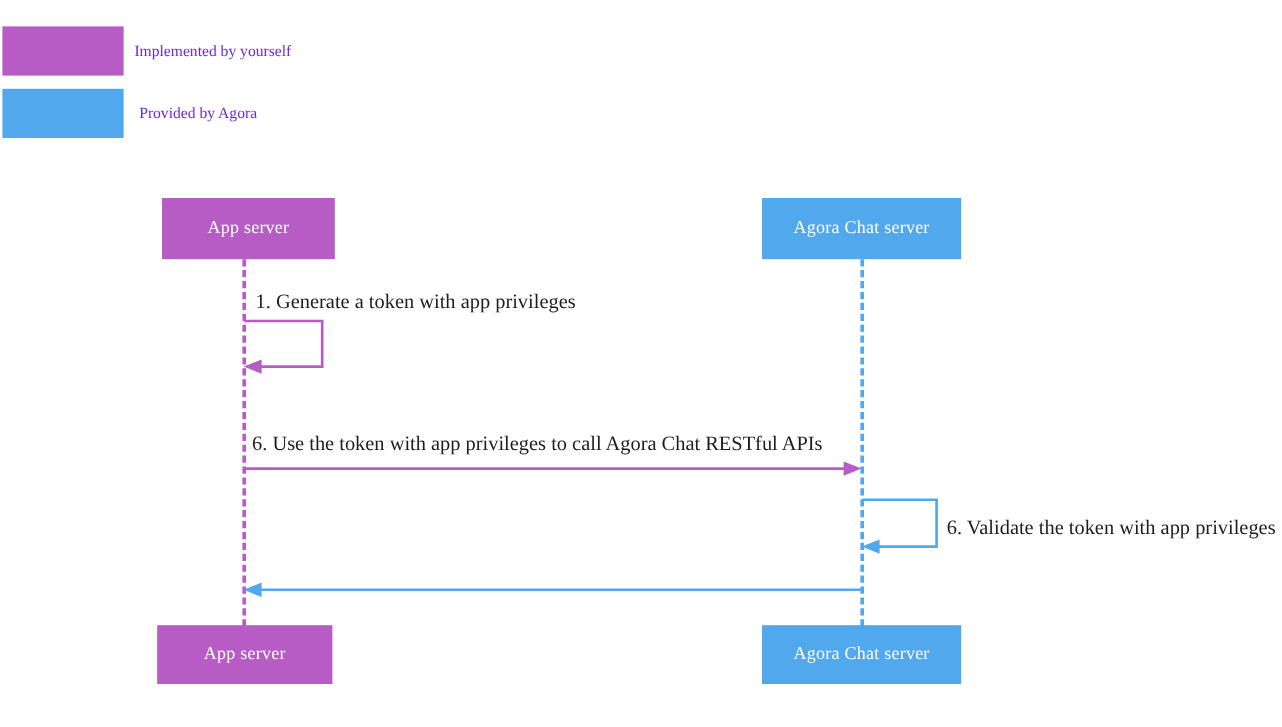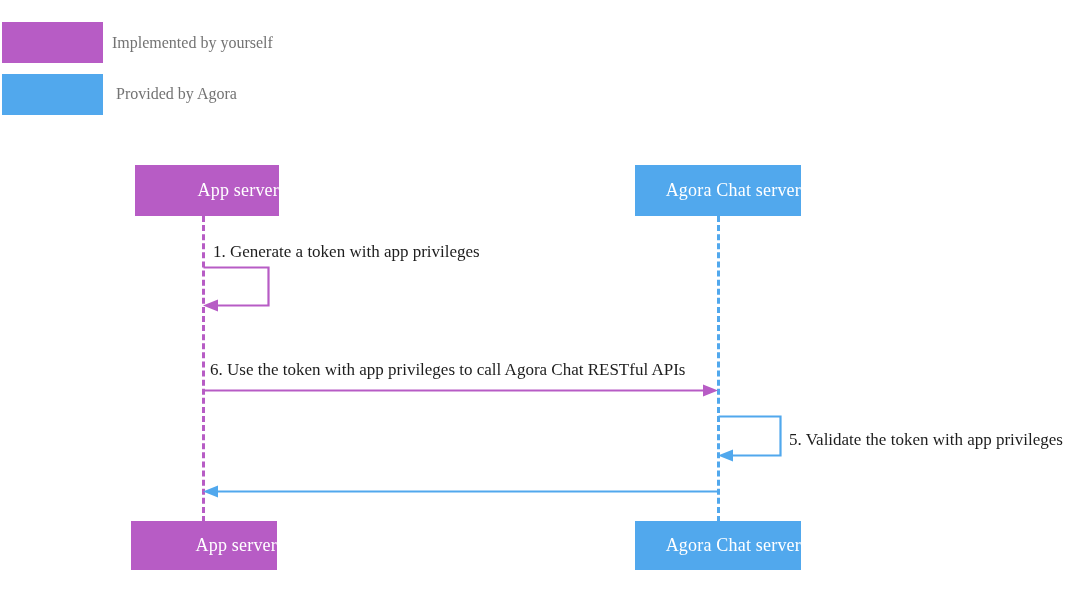--- a/index.html
+++ b/index.html
@@ -28,36 +28,36 @@
   .legend-swatch {
     position: absolute;
     width: 101px;
     height: 41px;
   }
   #legend-swatch-self  { left: 2px;  top: 22px; background: #b75cc5; }
   #legend-swatch-agora { left: 2px;  top: 74px; background: #51a8ed; }
 
   .legend-label {
     position: absolute;
-    font-size: 16px;
+    font-size: 13px;
     line-height: 16px;
-    color: #737373;
+    color: #6d28d9;
     white-space: nowrap;
   }
   #legend-label-self  { left: 112px; top: 35px; }
   #legend-label-agora { left: 116px; top: 86px; }
 
   
   .actor-box {
     position: absolute;
     display: flex;
     align-items: center;
-    justify-content: flex-end;
+    justify-content: center;
     color: #ffffff;
-    font-size: 18px;
+    font-size: 15px;
     letter-spacing: 0.2px;
     white-space: nowrap;
   }
   #actor-top-app    { left: 135px; top: 165px; width: 144px; height: 51px; background: #b75cc5; }
   #actor-top-agora  { left: 635px; top: 165px; width: 166px; height: 51px; background: #51a8ed; }
   #actor-bot-app    { left: 131px; top: 521px; width: 146px; height: 49px; background: #b75cc5; }
   #actor-bot-agora  { left: 635px; top: 521px; width: 166px; height: 49px; background: #51a8ed; }
 
   
   .lifeline {
@@ -114,21 +114,21 @@
 
   <div id="actor-bot-app" class="actor-box">
     <span>App server</span>
   </div>
   <div id="actor-bot-agora" class="actor-box">
     <span>Agora Chat server</span>
   </div>
 
   <div id="msg1-label" class="msg-label">1. Generate a token with app privileges</div>
   <div id="msg2-label" class="msg-label">6. Use the  token with app privileges to call Agora Chat RESTful APIs</div>
-  <div id="msg3-label" class="msg-label">5. Validate the token with app privileges</div>
+  <div id="msg3-label" class="msg-label">6. Validate the token with app privileges</div>
 
   <svg id="arrow-layer" viewBox="0 0 1068 606" width="1068" height="606">
 
     <g>
       <path d="M 203.5 267.5 L 268.5 267.5 L 268.5 305.5 L 212.5 305.5" fill="none" stroke="#b75cc5" stroke-width="2.2"></path>
       <polygon points="203,305.5 218,299.5 218,311.5" fill="#b75cc5"></polygon>
     </g>
 
     <g>
       <line x1="203" y1="390.5" x2="707" y2="390.5" stroke="#b75cc5" stroke-width="2.2"></line>

